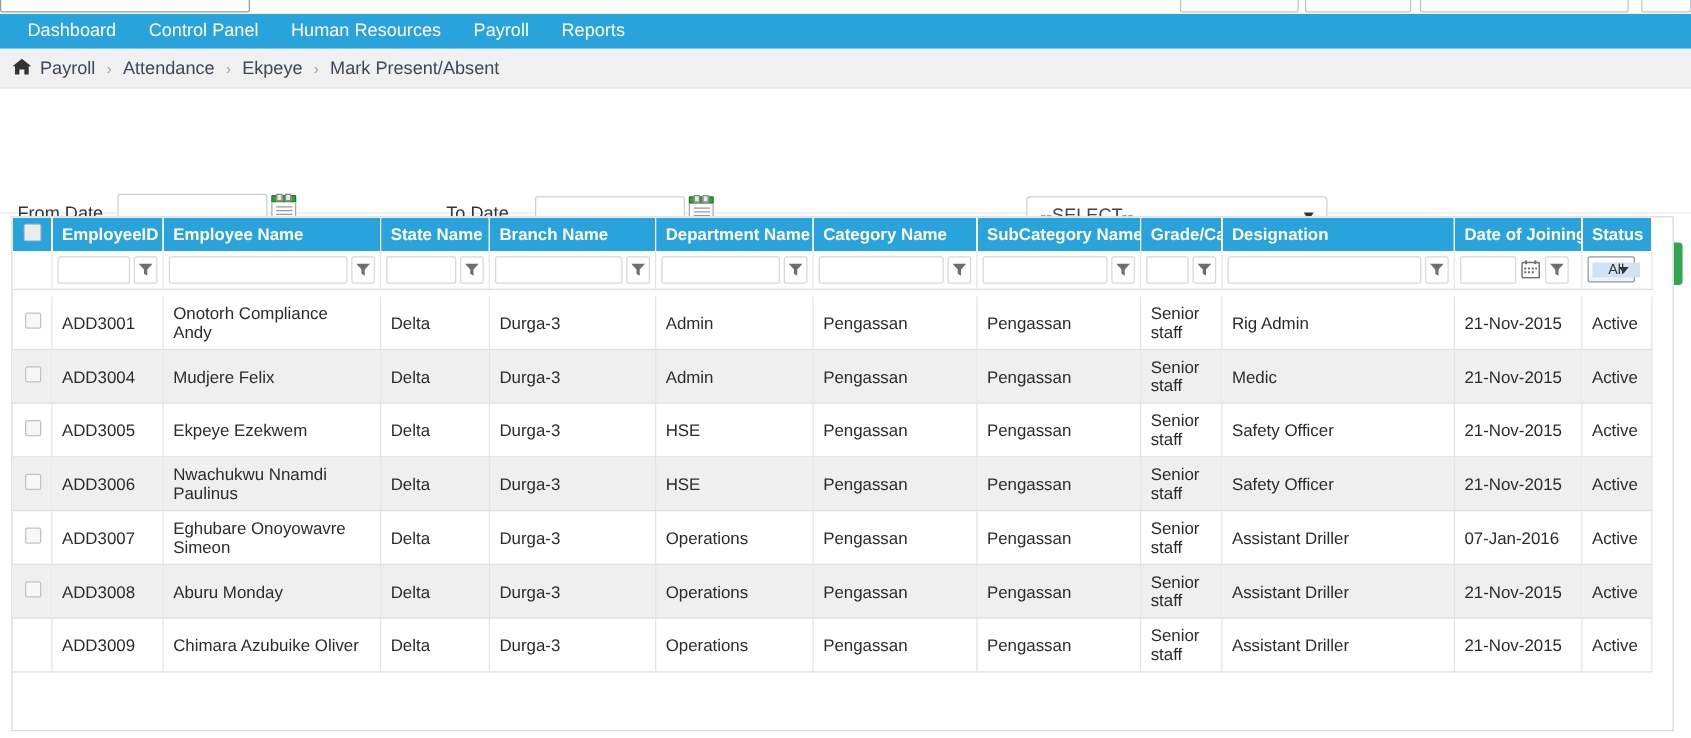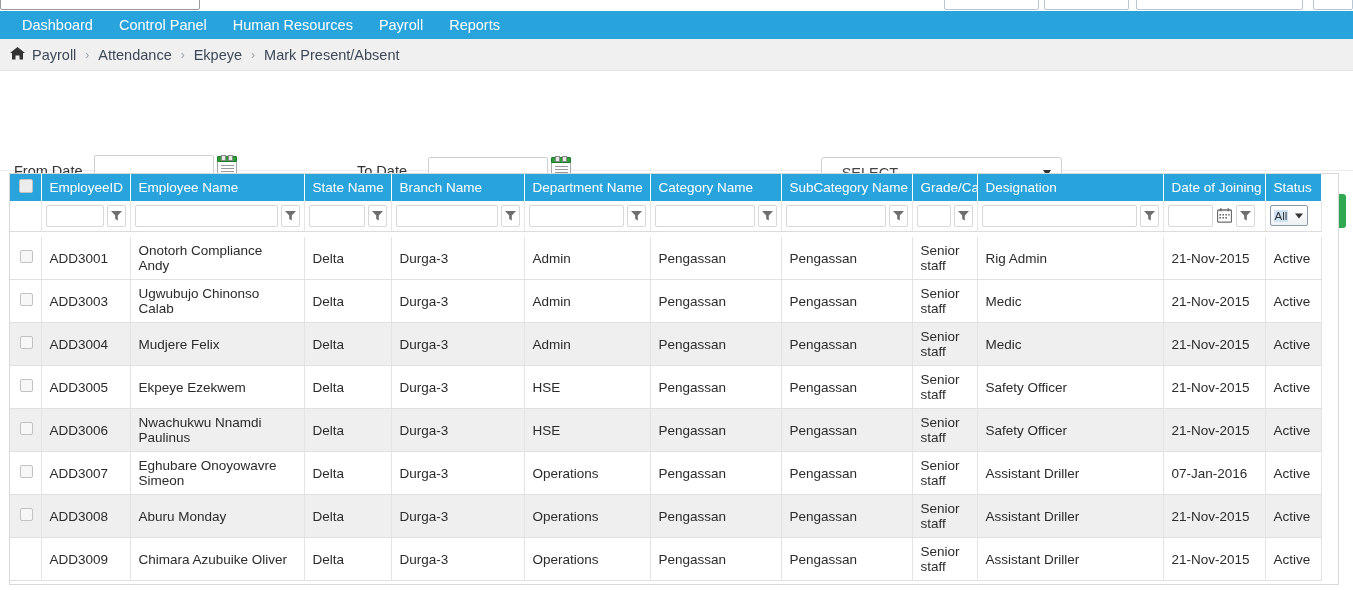--- a/index.html
+++ b/index.html
@@ -159,21 +159,21 @@
     height: 412px;
     background: #fff;
     border: 1px solid #d9d9d9;
     overflow: hidden;
   }
   table.grid { border-collapse: collapse; width: 1311px; table-layout: fixed; }
   table.grid th.hcell {
     background: #29a3dc;
     color: #ffffff;
     font-size: 13.5px;
-    font-weight: normal;
+    font-weight: bold;
     text-align: left;
     padding: 6px 8px;
     height: 27px;
     border-right: 1px solid #ffffff;
     overflow: hidden;
     white-space: nowrap;
     text-overflow: clip;
     cursor: pointer;
   }
   table.grid th.hcell.cb-col { padding: 4px 0 4px 9px; }
@@ -233,21 +233,21 @@
     padding-left: 3px;
     position: relative;
     cursor: pointer;
   }
   .status-sel .scaret {
     position:absolute; right: 4px; top: 50%; transform: translateY(-50%);
     width:0;height:0;border-left:4px solid transparent;border-right:4px solid transparent;border-top:5px solid #333;
   }
   .status-sel .seltxt {
     background: #cfe3f5;
-    padding: 0 1px;
+    padding: 0 13px;
   }
 
   .body-scroll {
     position: absolute;
     left: 0; top: 63px;
     width: 1330px;
     height: 348px;
     overflow-y: scroll;
     overflow-x: hidden;
   }
@@ -527,34 +527,20 @@
             <td>Delta</td>
             <td>Durga-3</td>
             <td>Admin</td>
             <td>Pengassan</td>
             <td>Pengassan</td>
             <td>Senior staff</td>
             <td>Rig Admin</td>
             <td>21-Nov-2015</td>
             <td>Active</td>
           </tr>
-          <tr>
-            <td class="cb-col"><span class="row-checkbox"></span></td>
-            <td>ADD3003</td>
-            <td>Ugwubujo Chinonso Calab</td>
-            <td>Delta</td>
-            <td>Durga-3</td>
-            <td>Admin</td>
-            <td>Pengassan</td>
-            <td>Pengassan</td>
-            <td>Senior staff</td>
-            <td>Medic</td>
-            <td>21-Nov-2015</td>
-            <td>Active</td>
-          </tr>
           <tr class="alt">
             <td class="cb-col"><span class="row-checkbox"></span></td>
             <td>ADD3004</td>
             <td>Mudjere Felix</td>
             <td>Delta</td>
             <td>Durga-3</td>
             <td>Admin</td>
             <td>Pengassan</td>
             <td>Pengassan</td>
             <td>Senior staff</td>

